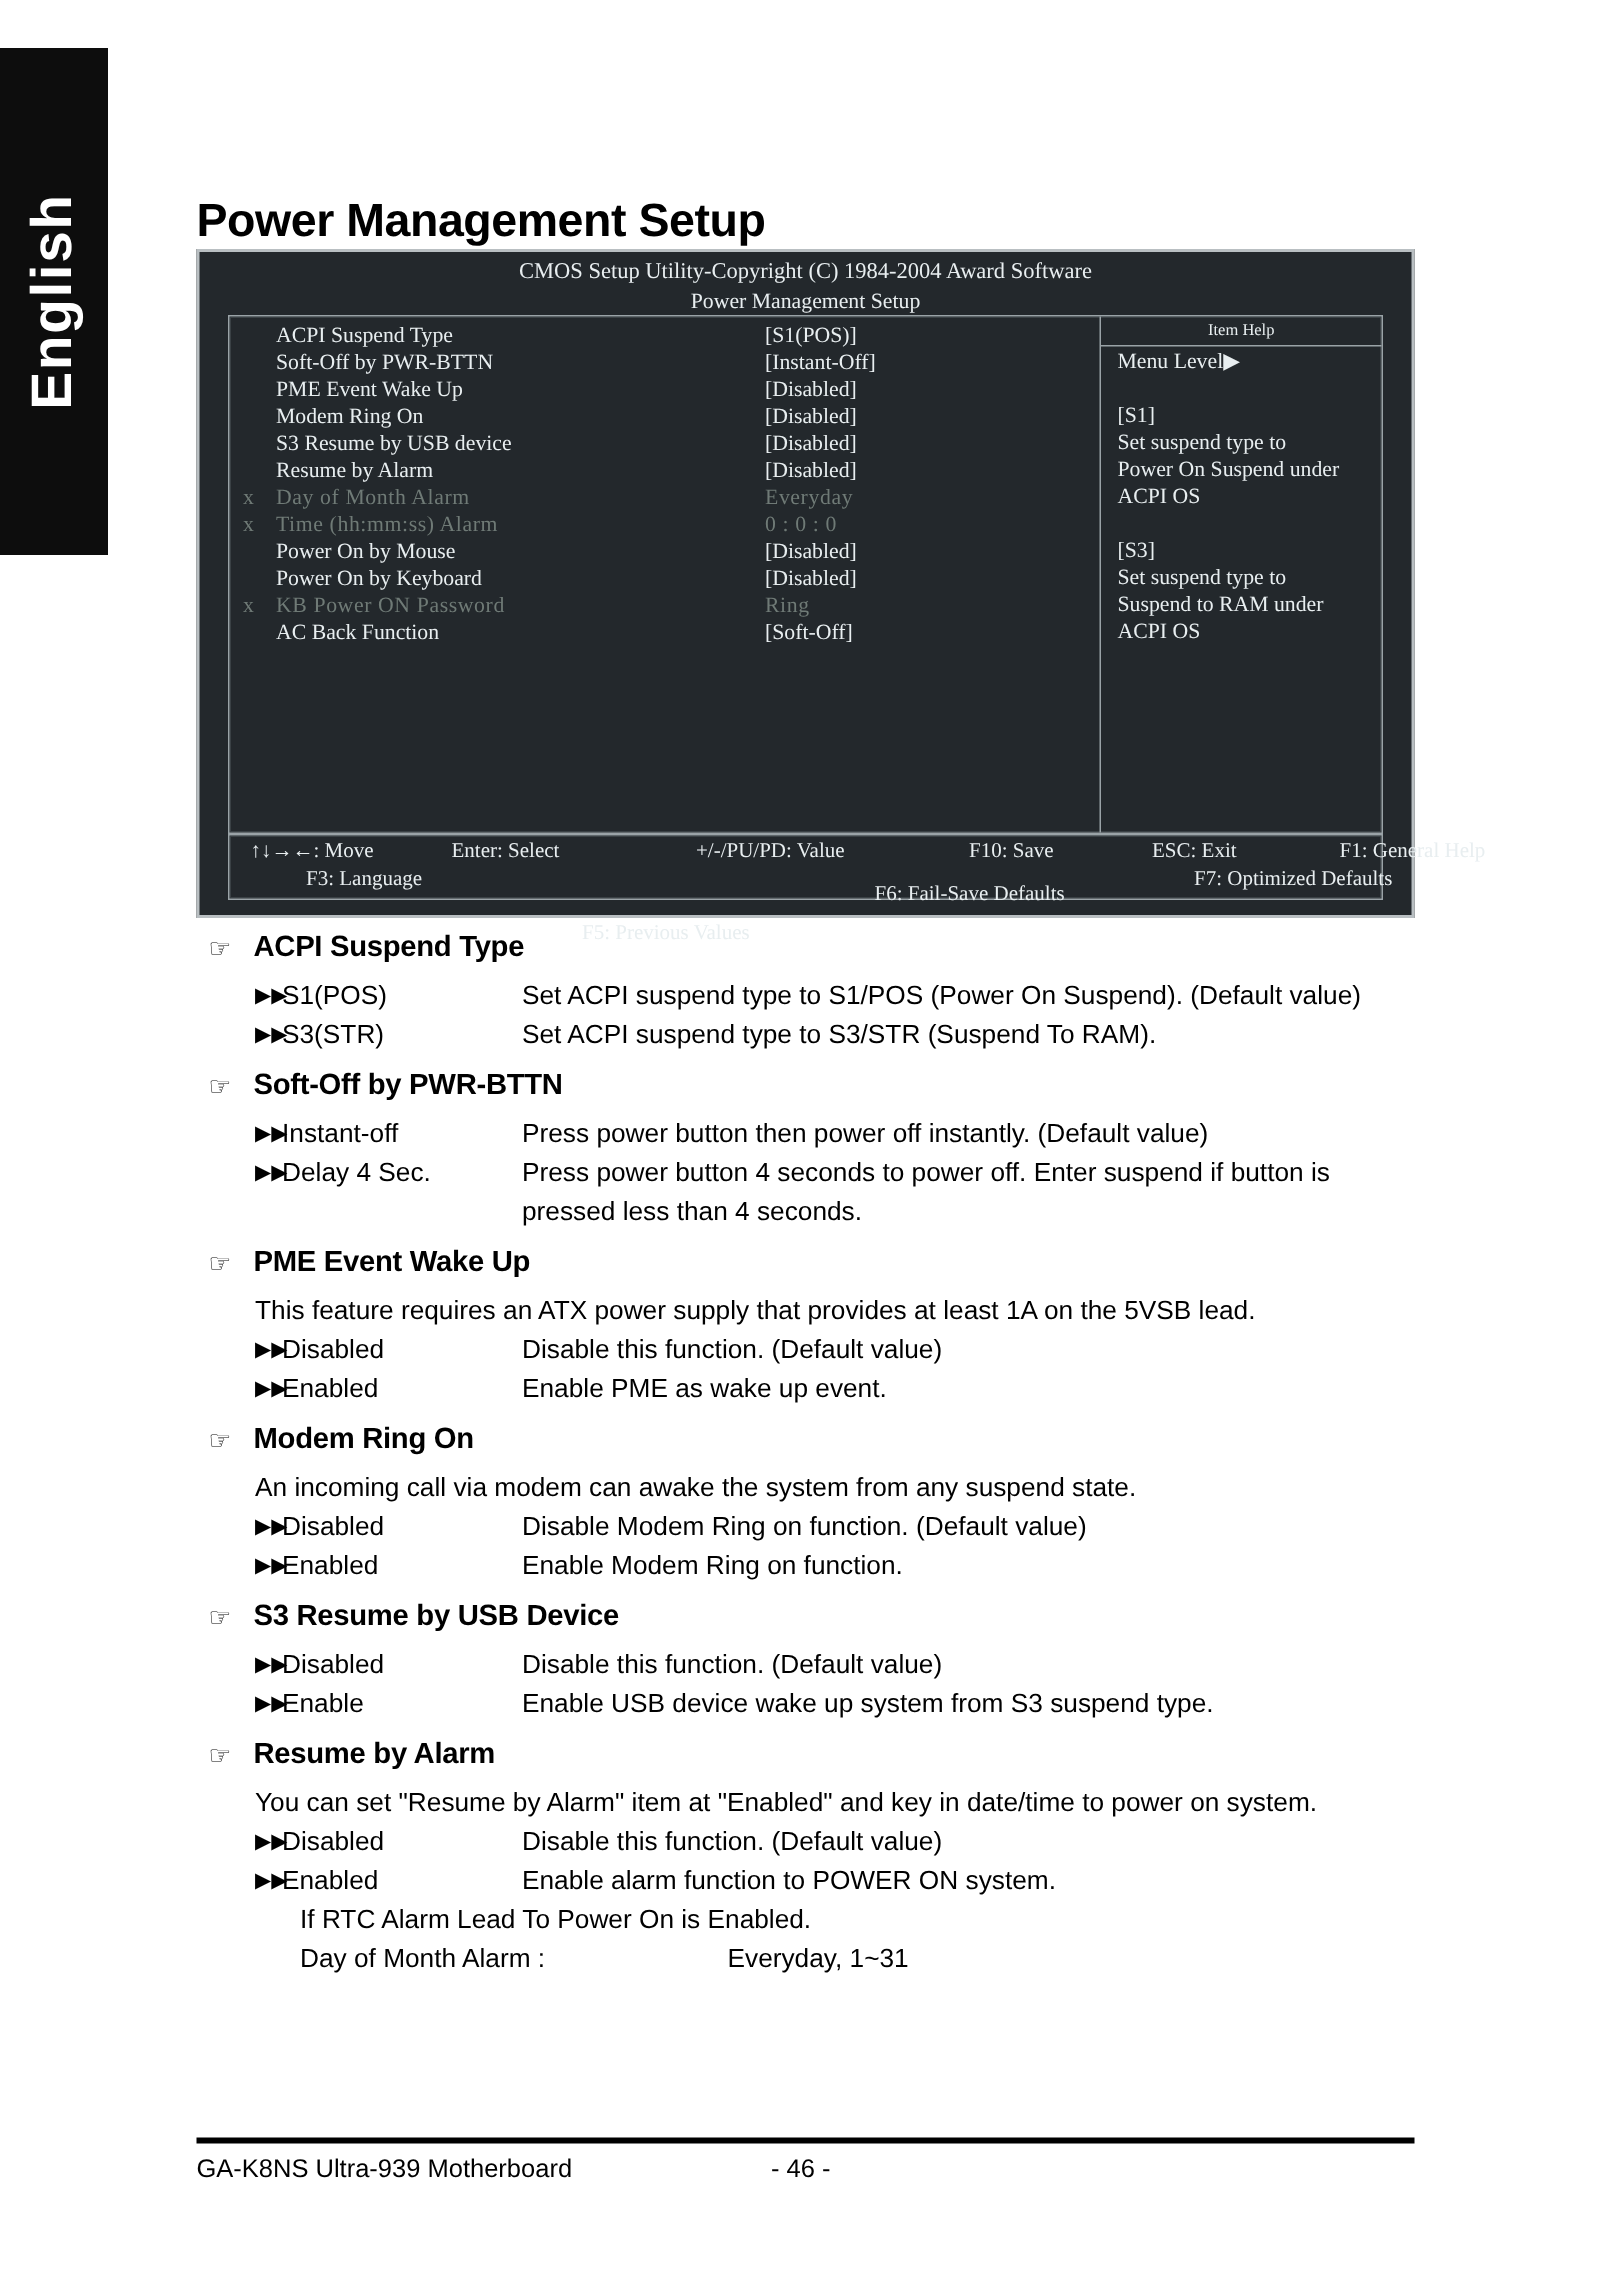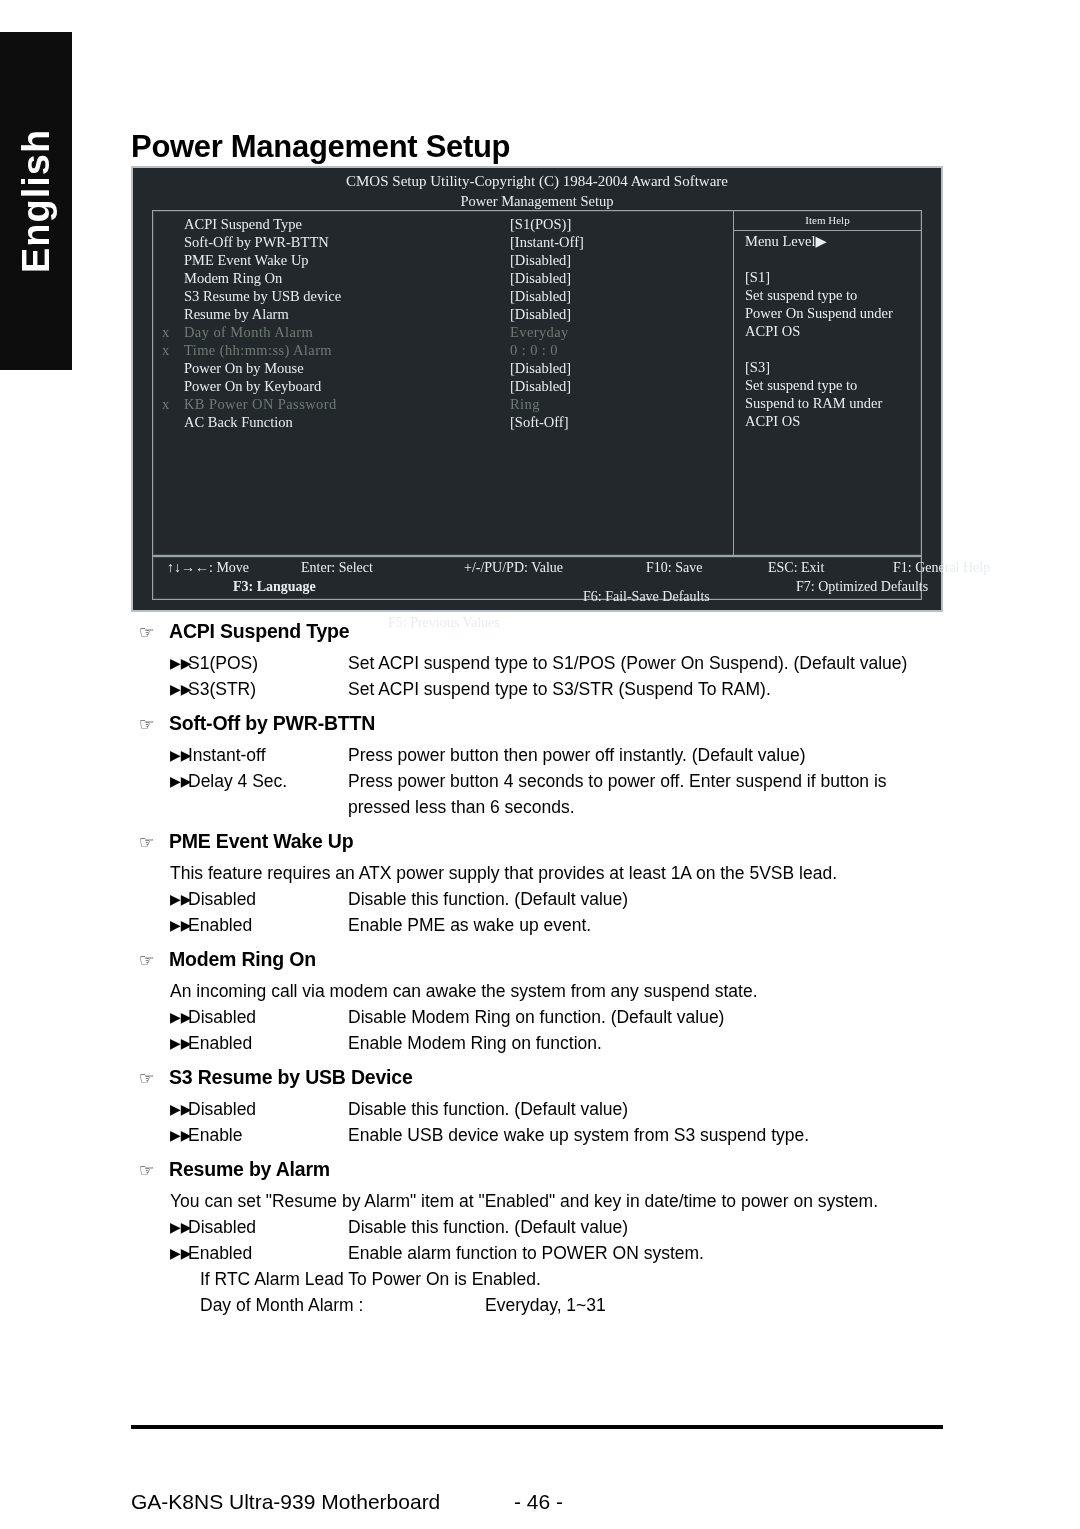--- a/index.html
+++ b/index.html
@@ -239,24 +239,24 @@
     position: absolute;
     left: 131px;
     top: 1425px;
     width: 812px;
     height: 4px;
     background: #000000;
   }
   #page-footer {
     position: absolute;
     left: 131px;
-    top: 1490px;
+    top: 1436px;
     width: 812px;
     height: 24px;
-    font-size: 21px;
+    font-size: 17px;
   }
   #page-footer .fl { position: absolute; left: 0; top: 0; }
   #page-footer .fc { position: absolute; left: 383px; top: 0; }
 </style>
 </head>
 <body>
 
 <div id="lang-tab">
   <div class="lang-label">English</div>
 </div>
@@ -357,21 +357,21 @@
   <div id="bios-keys">
     <div class="keys-row" id="keys-row-1">
         <span style="left: 14px;">↑↓→←: Move</span>
         <span style="left: 148px;">Enter: Select</span>
         <span style="left: 311px;">+/-/PU/PD: Value</span>
         <span style="left: 493px;">F10: Save</span>
         <span style="left: 615px;">ESC: Exit</span>
         <span style="left: 740px;">F1: General Help</span>
       </div>
     <div class="keys-row" id="keys-row-2">
-        <span style="left: 80px; font-weight: bold;">F3: Language</span>
+        <span style="left: 51px;">F3: Language</span>
         <span style="left: 235px; margin-top: 36px;">F5: Previous Values</span>
         <span style="left: 430px; margin-top: 10px;">F6: Fail-Save Defaults</span>
         <span style="left: 643px;">F7: Optimized Defaults</span>
       </div>
   </div>
 
 </div>
 
 <div id="doc">
     <div class="section">
@@ -399,21 +399,21 @@
       <div class="opt">
         <span class="arrow">▶▶</span>
         <span class="oname">Instant-off</span>
         <span class="odesc">Press power button then power off instantly. (Default value)</span>
       </div>
       <div class="opt">
         <span class="arrow">▶▶</span>
         <span class="oname">Delay 4 Sec.</span>
         <span class="odesc">Press power button 4 seconds to power off. Enter suspend if button is</span>
       </div>
-      <div class="cont">pressed less than 6 seconds.</div>
+      <div class="cont">pressed less than 4 seconds.</div>
       <div class="gap-sm"></div>
     </div>
     <div class="section">
       <div class="sec-head">
         <span class="hand">☞</span>
         <span class="sec-title">PME Event Wake Up</span>
       </div>
       <div class="note">This feature requires an ATX power supply that provides at least 1A on the 5VSB lead.</div>
       <div class="opt">
         <span class="arrow">▶▶</span>

